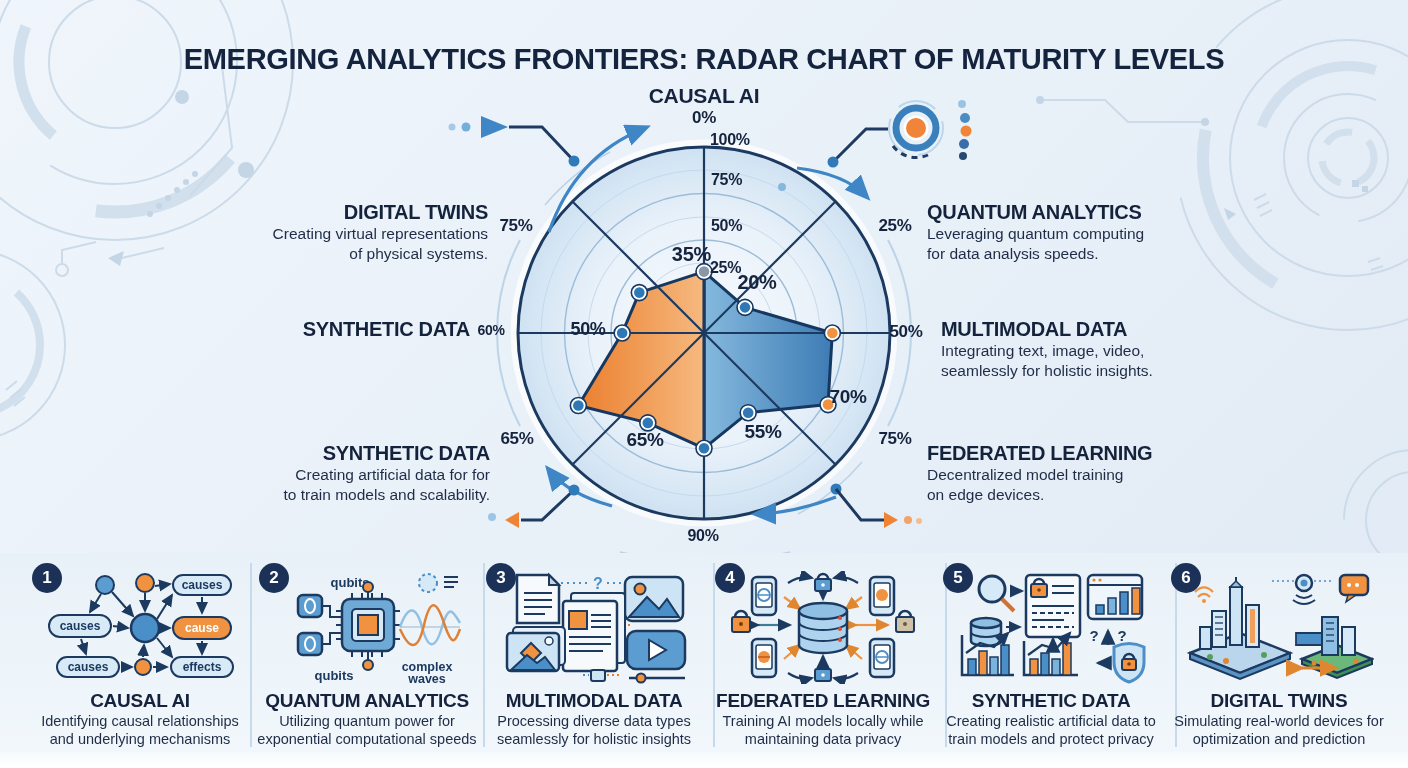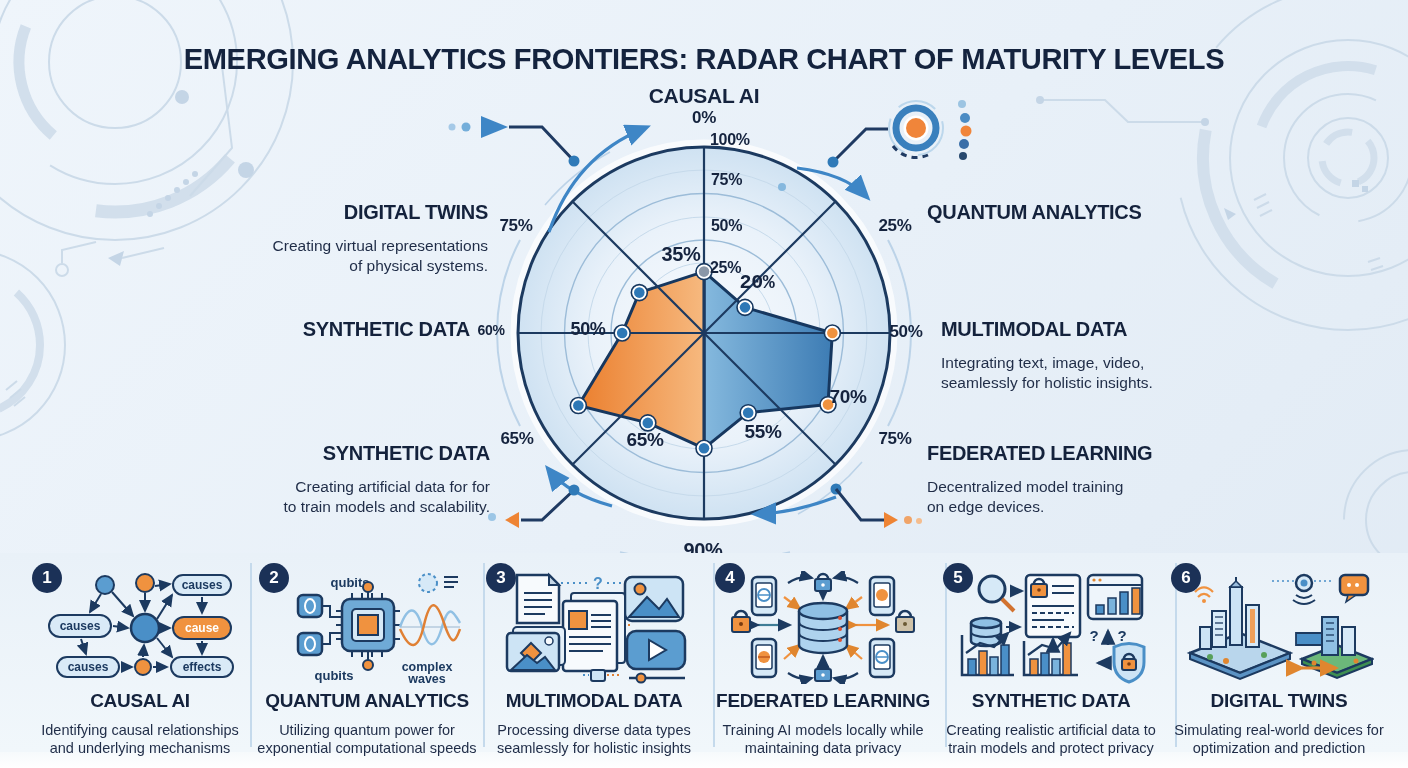--- a/index.html
+++ b/index.html
@@ -6,33 +6,33 @@
   #stage{position:relative;width:1408px;height:768px;overflow:hidden;
     background:linear-gradient(135deg,#eff5fb 0%,#e8f0f8 50%,#e0eaf4 100%);
     font-family:"Liberation Sans",sans-serif;padding-left:45px;}
   svg{display:block;}
   .layer{position:absolute;left:0;top:0;pointer-events:none;}
   #page-title{position:absolute;left:0;top:22px;width:1408px;text-align:center;
     font-size:30px;font-weight:700;color:#14233e;letter-spacing:-0.4px;transform:scaleX(0.97);}
   .rl{position:absolute;font-weight:700;color:#15233e;text-align:center;letter-spacing:-0.3px;}
   .sb{position:absolute;}
   .sb .t{font-size:20px;font-weight:700;color:#14223c;letter-spacing:-0.3px;}
-  .sb .d{font-size:15.5px;color:#1f2c47;line-height:1.27;margin-top:12px;white-space:pre-line;}
+  .sb .d{font-size:15.5px;color:#1f2c47;line-height:1.27;margin-top:0;white-space:pre-line;}
   .al-r{text-align:right;} .al-l{text-align:left;}
   #bottom-bg{position:absolute;left:0;top:553px;width:1408px;height:199px;
     background:linear-gradient(#e9f1f8,#f1f7fb);}
   #bottom-strip{position:absolute;left:0;top:752px;width:1408px;height:16px;
     background:linear-gradient(#f6fafc,#ffffff);}
   .divider{position:absolute;top:563px;height:184px;width:2px;background:#c5daec;}
   .panel{position:absolute;top:560px;width:244px;height:192px;text-align:center;}
   .badge{position:absolute;left:14px;top:3px;width:30px;height:30px;border-radius:50%;
     background:#1b3157;color:#fff;font-weight:700;font-size:17px;line-height:30px;text-align:center;}
   .p-icon{margin:11px auto 0;}
   .p-title{font-size:19px;font-weight:700;color:#14223c;margin-top:6px;letter-spacing:-0.3px;}
-  .p-desc{font-size:14.5px;color:#1f2c47;line-height:1.22;margin-top:10px;white-space:pre-line;}
+  .p-desc{font-size:14.5px;color:#1f2c47;line-height:1.22;margin-top:1px;white-space:pre-line;}
   .icl{font-weight:700;fill:#1c3a60;}
   svg text{font-family:"Liberation Sans",sans-serif;}
 </style>
 </head>
 <body>
 
 <div id="stage">
 
   <svg class="layer" width="1408" height="768" viewBox="0 0 1408 768">
     <defs>
@@ -220,41 +220,43 @@
   </svg>
 
   <h1 id="page-title">EMERGING ANALYTICS FRONTIERS: RADAR CHART OF MATURITY LEVELS</h1>
 
   <div class="rl" style="left:604px;top:84px;width:200px;font-size:21px;">CAUSAL AI</div>
   <div class="rl" style="left:664px;top:108px;width:80px;font-size:17px;">0%</div>
   <div class="rl" style="left:710px;top:131px;width:60px;font-size:16px;text-align:left;">100%</div>
   <div class="rl" style="left:711px;top:171px;width:50px;font-size:16px;text-align:left;">75%</div>
   <div class="rl" style="left:711px;top:217px;width:50px;font-size:16px;text-align:left;">50%</div>
   <div class="rl" style="left:710px;top:259px;width:46px;font-size:16px;text-align:left;">25%</div>
-  <div class="rl" style="left:651px;top:243px;width:60px;font-size:20px;">35%</div>
-  <div class="rl" style="left:727px;top:271px;width:60px;font-size:20px;font-family:Liberation Mono, monospace;">20%</div>
+  <div class="rl" style="left:651px;top:243px;width:60px;font-size:20px;text-align:right;">35%</div>
+  <div class="rl" style="left:727px;top:271px;width:60px;font-size:20px;">20%</div>
   <div class="rl" style="left:558px;top:319px;width:60px;font-size:18px;">50%</div>
   <div class="rl" style="left:818px;top:386px;width:60px;font-size:19px;">70%</div>
   <div class="rl" style="left:733px;top:421px;width:60px;font-size:19px;">55%</div>
   <div class="rl" style="left:615px;top:429px;width:60px;font-size:19px;">65%</div>
   <div class="rl" style="left:492px;top:216px;width:48px;font-size:17px;">75%</div>
   <div class="rl" style="left:871px;top:216px;width:48px;font-size:17px;">25%</div>
   <div class="rl" style="left:467px;top:322px;width:48px;font-size:14px;">60%</div>
   <div class="rl" style="left:882px;top:322px;width:48px;font-size:17px;">50%</div>
   <div class="rl" style="left:493px;top:429px;width:48px;font-size:17px;">65%</div>
   <div class="rl" style="left:871px;top:429px;width:48px;font-size:17px;">75%</div>
-  <div class="rl" style="left:671px;top:527px;width:64px;font-size:20px;margin-top:12px;">90%</div>
+  <div class="rl" style="left:671px;top:527px;width:64px;font-size:16px;">90%</div>
 
   <div class="sb al-r" style="left:226px;top:201px;width:262px;">
     <div class="t">DIGITAL TWINS</div>
     <div class="d">Creating virtual representations
 of physical systems.</div>
   </div>
   <div class="sb al-l" style="left:927px;top:201px;width:272px;">
     <div class="t">QUANTUM ANALYTICS</div>
+    <div class="d">Leveraging quantum computing
+for data analysis speeds.</div>
   </div>
   <div class="sb al-r" style="left:210px;top:318px;width:260px;">
     <div class="t">SYNTHETIC DATA</div>
   </div>
   <div class="sb al-l" style="left:941px;top:318px;width:272px;">
     <div class="t">MULTIMODAL DATA</div>
     <div class="d">Integrating text, image, video,
 seamlessly for holistic insights.</div>
   </div>
   <div class="sb al-r" style="left:228px;top:442px;width:262px;">

